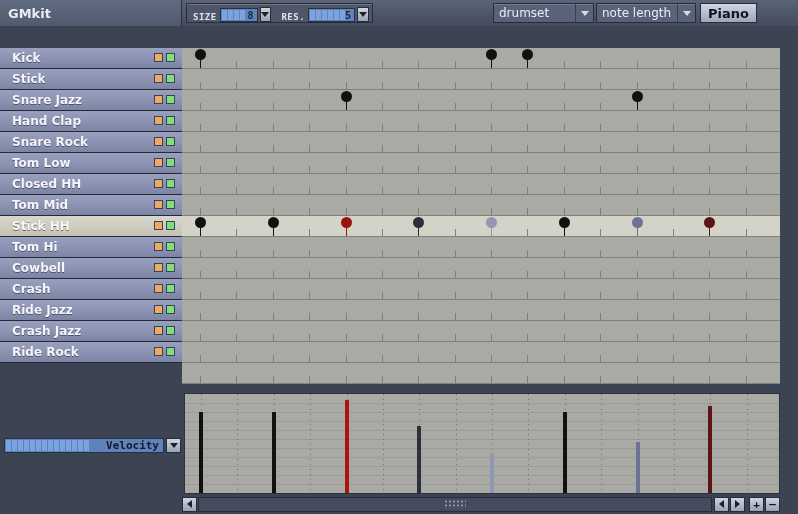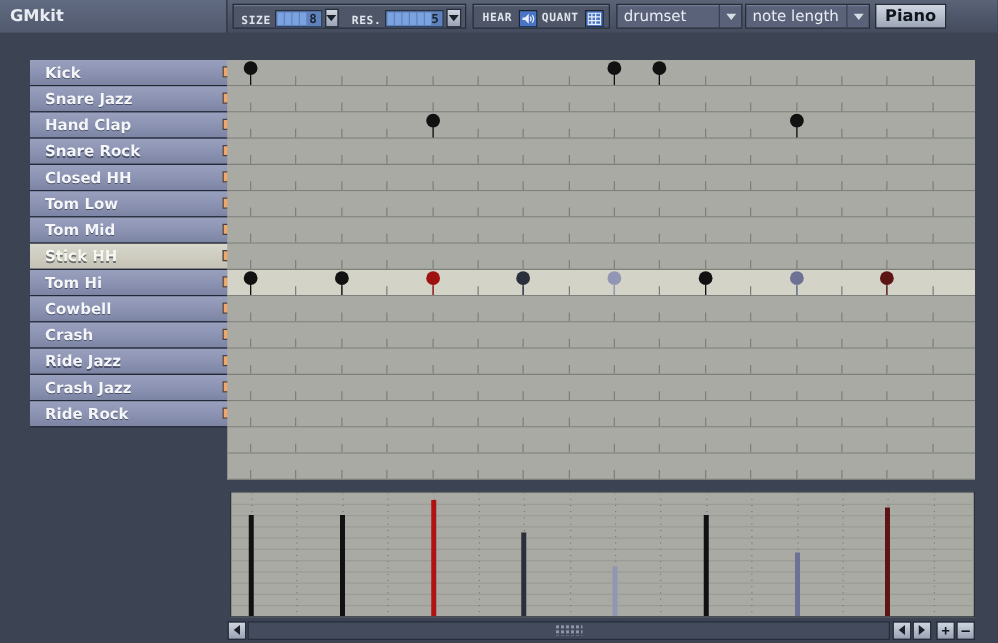--- a/index.html
+++ b/index.html
@@ -71,21 +71,21 @@
                  color:#f0ece2;font-size:12px;font-weight:bold;background:#3a4152;}
   .ruler{position:absolute;left:182px;top:0;width:598px;height:22px;
          background:#a8aaa3;overflow:hidden;}
   .ruler .bar{position:absolute;top:0;height:22px;color:#5d6066;font-size:12px;
               font-family:"DejaVu Sans","Liberation Sans",sans-serif;
               display:flex;align-items:center;}
   .ruler .tickm{position:absolute;top:2px;width:1px;height:6px;background:#92948d;}
   .ruler-right-pad{position:absolute;left:780px;top:0;width:18px;height:22px;background:#3c4454;}
 
   
-  .instlist{position:absolute;left:0;top:48px;width:182px;padding-left:24px;}
+  .instlist{position:absolute;left:0;top:48px;width:182px;}
   .inst{position:relative;height:21px;box-sizing:border-box;
         border-bottom:1px solid #232937;
         display:flex;align-items:center;
         background:linear-gradient(180deg,#99a0be 0%,#8e95b4 45%,#7c84a4 100%);}
   .inst.sel{background:linear-gradient(180deg,#d8d7cc 0%,#cecdc0 50%,#c3c2b4 100%);}
   .inst .nm{padding-left:12px;color:#f4f6fa;font-size:12px;font-weight:bold;
             text-shadow:0 1px 0 rgba(30,35,50,.55);}
   .inst.sel .nm{color:#f7f8f2;}
   .inst .toggles{position:absolute;right:7px;top:5px;display:flex;gap:3px;}
   .sq{width:9px;height:9px;border:1px solid #3b4252;box-sizing:border-box;}
@@ -175,43 +175,20 @@
             <i></i>
             <i></i>
             <i></i>
             <i></i>
         </div>
         <span>5</span>
       </div>
       <div class="spin"></div>
     </div>
 
-    <div class="ctrl-group" id="grp-hq">
-      <div class="hq-item">
-        <span class="lbl">HEAR</span>
-        <span class="iconbox">
-          <svg width="11" height="10" viewBox="0 0 11 10">
-            <path d="M1 4h2l3-3v8L3 6H1z" fill="#e8edf6"></path>
-            <path d="M7.2 3.2a3 3 0 0 1 0 3.6" stroke="#e8edf6" stroke-width="1" fill="none"></path>
-            <path d="M8.8 2a5 5 0 0 1 0 6" stroke="#e8edf6" stroke-width="1" fill="none"></path>
-          </svg>
-        </span>
-      </div>
-      <div class="hq-item">
-        <span class="lbl">QUANT</span>
-        <span class="iconbox">
-          <svg width="11" height="10" viewBox="0 0 11 10">
-            <g stroke="#e8edf6" stroke-width="1">
-              <path d="M.5.5h10v9H.5z" fill="none"></path>
-              <path d="M3.5.5v9M6.5.5v9M.5 3.5h10M.5 6.5h10"></path>
-            </g>
-          </svg>
-        </span>
-      </div>
-    </div>
 
     <div class="combo" id="combo-drumset">
       <span class="cval">drumset</span>
       <span class="carrow"></span>
     </div>
 
     <div class="combo" id="combo-notelen">
       <span class="cval">note length</span>
       <span class="carrow"></span>
     </div>
@@ -222,20 +199,27 @@
 
   <div class="instlist" id="instlist">
       <div class="inst">
         <span class="nm">Kick</span>
         <span class="toggles">
           <span class="sq o"></span>
           <span class="sq g"></span>
         </span>
       </div>
       <div class="inst">
+        <span class="nm">Stick</span>
+        <span class="toggles">
+          <span class="sq o"></span>
+          <span class="sq g"></span>
+        </span>
+      </div>
+      <div class="inst">
         <span class="nm">Snare Jazz</span>
         <span class="toggles">
           <span class="sq o"></span>
           <span class="sq g"></span>
         </span>
       </div>
       <div class="inst">
         <span class="nm">Hand Clap</span>
         <span class="toggles">
           <span class="sq o"></span>
@@ -243,28 +227,28 @@
         </span>
       </div>
       <div class="inst">
         <span class="nm">Snare Rock</span>
         <span class="toggles">
           <span class="sq o"></span>
           <span class="sq g"></span>
         </span>
       </div>
       <div class="inst">
+        <span class="nm">Tom Low</span>
+        <span class="toggles">
+          <span class="sq o"></span>
+          <span class="sq g"></span>
+        </span>
+      </div>
+      <div class="inst">
         <span class="nm">Closed HH</span>
-        <span class="toggles">
-          <span class="sq o"></span>
-          <span class="sq g"></span>
-        </span>
-      </div>
-      <div class="inst">
-        <span class="nm">Tom Low</span>
         <span class="toggles">
           <span class="sq o"></span>
           <span class="sq g"></span>
         </span>
       </div>
       <div class="inst">
         <span class="nm">Tom Mid</span>
         <span class="toggles">
           <span class="sq o"></span>
           <span class="sq g"></span>
@@ -646,20 +630,42 @@
         <div class="tick" style="left: 418px;"></div>
         <div class="tick" style="left: 455px;"></div>
         <div class="tick" style="left: 491px;"></div>
         <div class="tick" style="left: 527px;"></div>
         <div class="tick" style="left: 564px;"></div>
       </div>
     </div>
   <div class="grid-rightpad"></div>
   <div class="grid-bottom"></div>
 
+  <div class="velleft">
+    <div class="velslider">
+      <div class="segs" id="vel-segs">
+          <i></i>
+          <i></i>
+          <i></i>
+          <i></i>
+          <i></i>
+          <i></i>
+          <i></i>
+          <i></i>
+          <i></i>
+          <i></i>
+          <i></i>
+          <i></i>
+          <i></i>
+          <i></i>
+        </div>
+      <span>Velocity</span>
+    </div>
+    <div class="velspin"></div>
+  </div>
 
   <div class="velpanel" id="velpanel">
       <div class="hline" style="top: 9px;"></div>
       <div class="hline" style="top: 18px;"></div>
       <div class="hline" style="top: 27px;"></div>
       <div class="hline" style="top: 36px;"></div>
       <div class="hline" style="top: 45px;"></div>
       <div class="hline" style="top: 54px;"></div>
       <div class="hline" style="top: 63px;"></div>
       <div class="hline" style="top: 72px;"></div>

